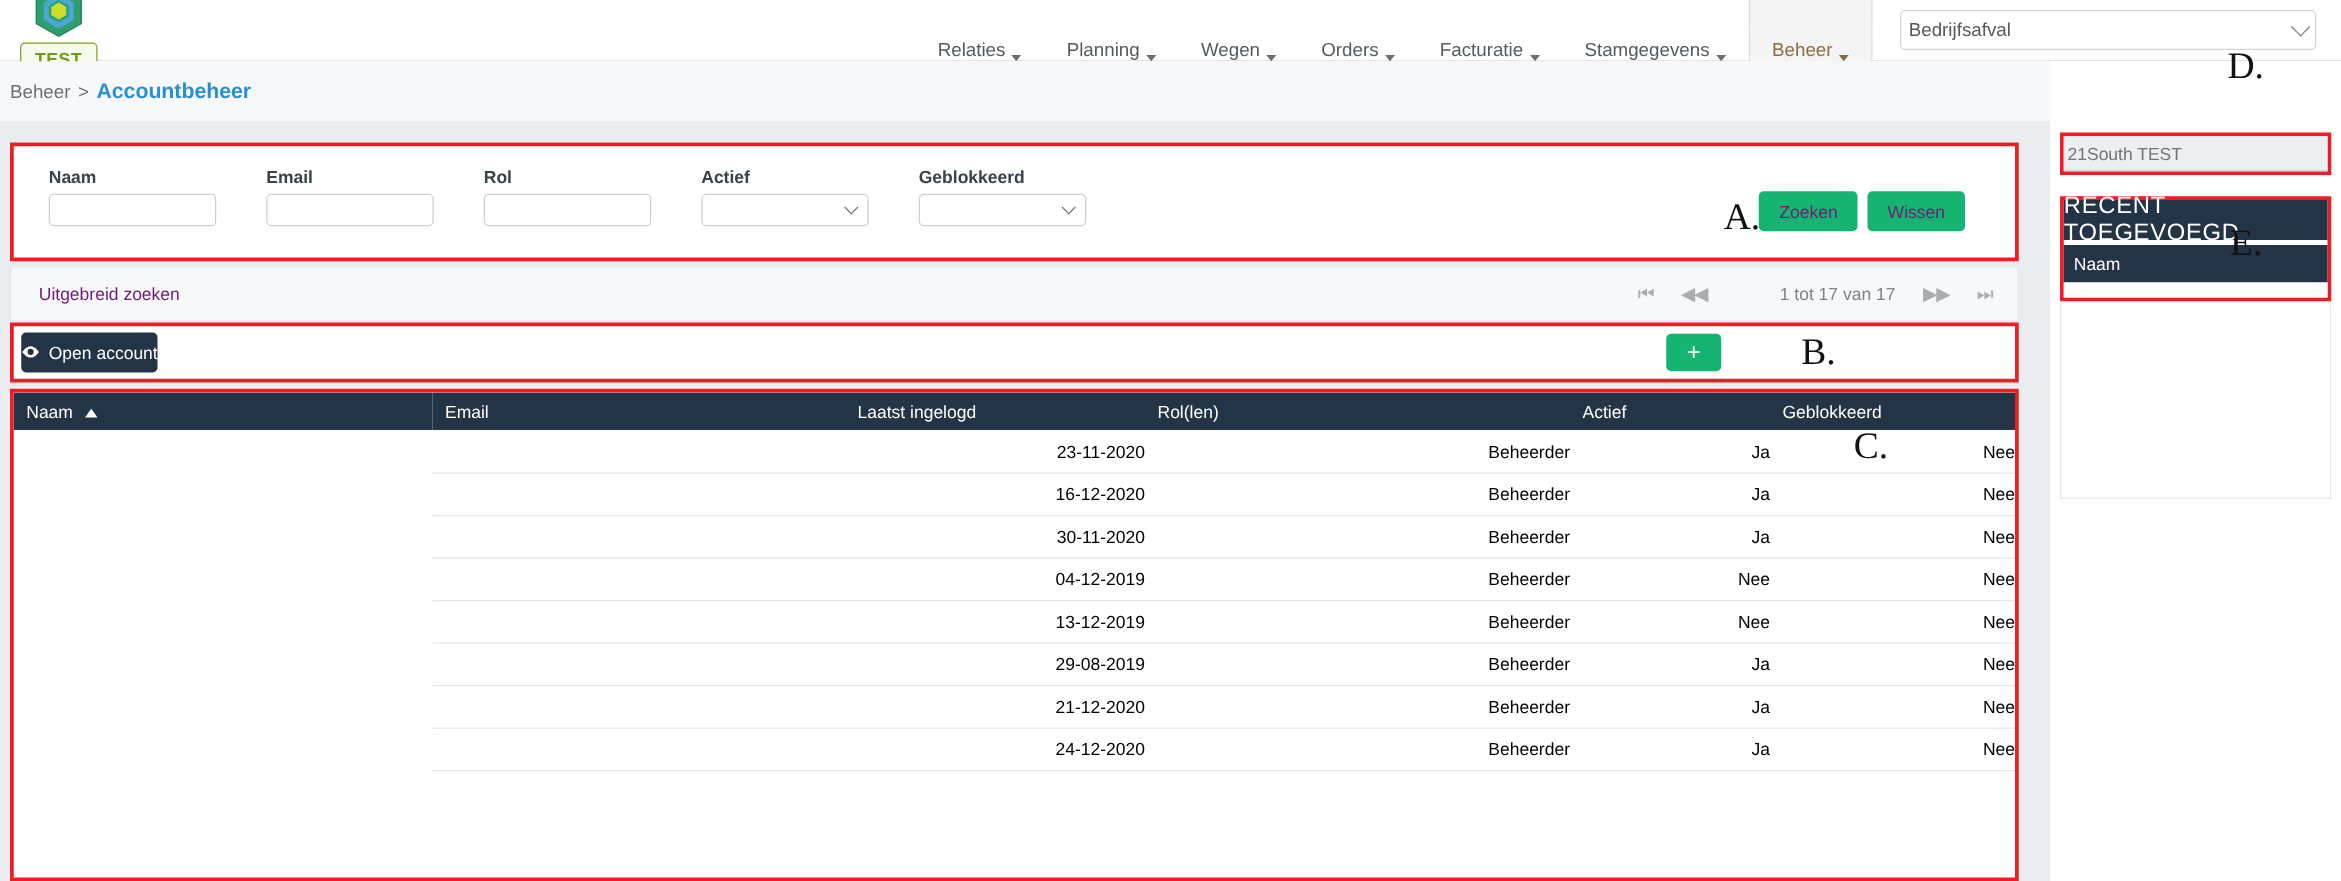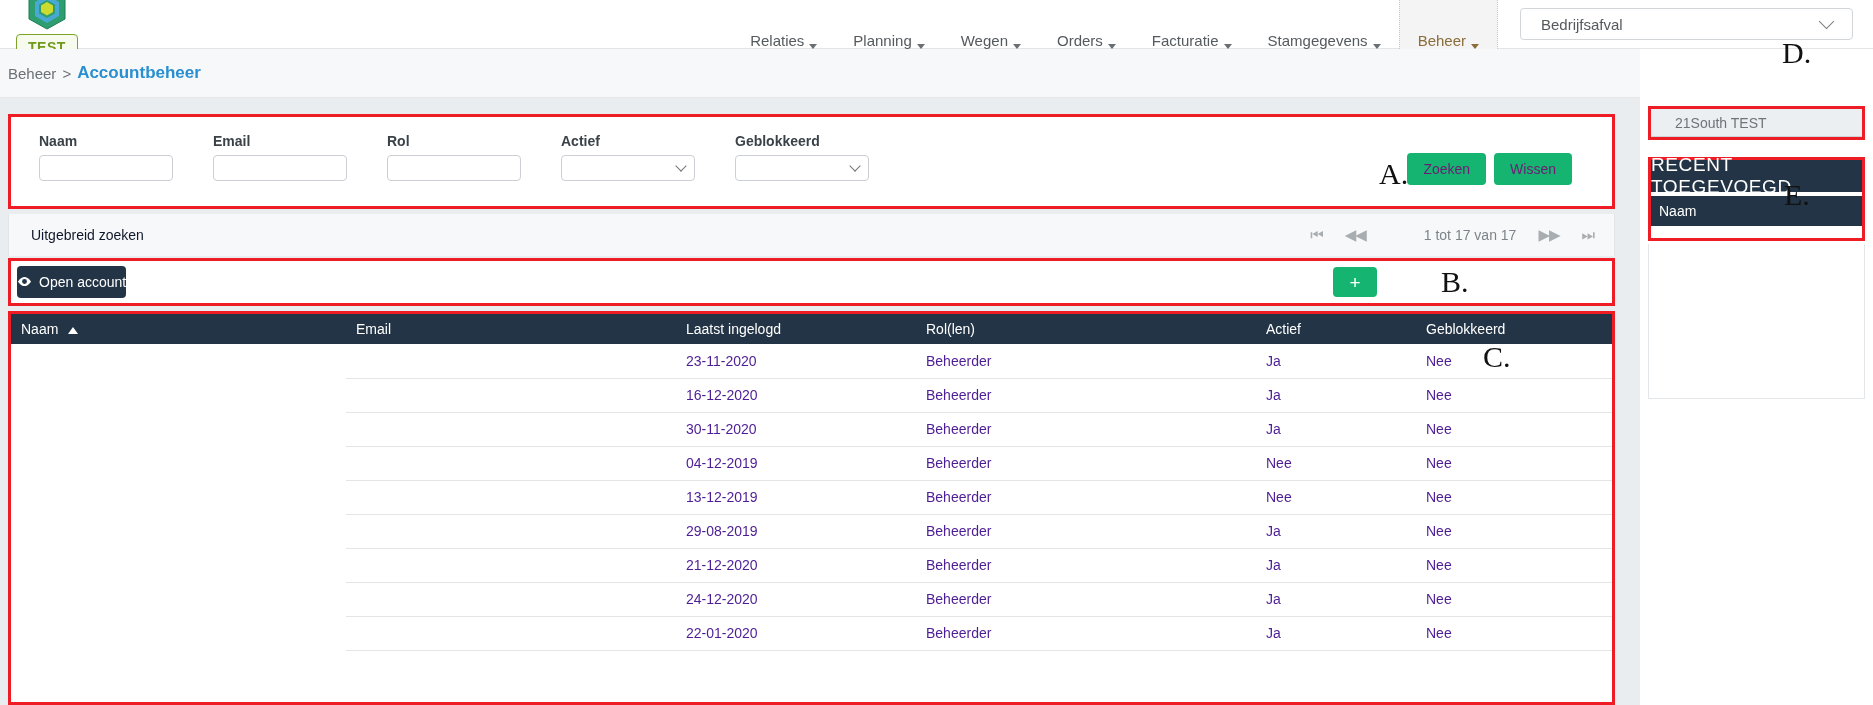--- a/index.html
+++ b/index.html
@@ -35,21 +35,21 @@
     border-left:4px solid transparent; border-right:4px solid transparent;
     border-top:5px solid #6a6f73;
   }
   .navitem.active { background:#f4f4f4; color:#8a6d3b;
     border-left:1px dotted #c9c9c9; border-right:1px dotted #c9c9c9; }
   .navitem.active .caret { border-top-color:#8a6d3b; }
   .org-select {
     margin-left:22px; margin-right:20px; width:333px; height:32px;
     border:1px solid #d3d6d9; border-radius:4px; background:#fff;
     display:flex; align-items:center; justify-content:space-between;
-    padding:0 20px; font-size:15px; color:#55595c; cursor:pointer;gap:20px;
+    padding:0 6px; font-size:15px; color:#55595c; cursor:pointer;gap:20px;
   }
   .chev { width:11px; height:11px; border-right:1.6px solid #7b7f83;
           border-bottom:1.6px solid #7b7f83; transform:rotate(45deg); margin-top:-5px; }
 
   
   .crumbbar {
     position:absolute; left:0; top:49px; width:1640px; height:49px;
     background:#f7f8f9; border-bottom:1px solid #e6e8ea;
     display:flex; align-items:center; padding-left:8px;
   }
@@ -91,21 +91,21 @@
     background:#15b471; color:#701a75; border:none; border-radius:4px;
     font-size:14px; padding:8px 16px; cursor:pointer;
     font-family:"Liberation Sans", sans-serif;
   }
 
   .adv-bar {
     position:absolute; left:8px; top:116px; width:1607px; height:42px;
     background:#f7f8f9; border-left:1px solid #e2e5e7; border-right:1px solid #e2e5e7;
     display:flex; align-items:center; padding-left:22px;
   }
-  .adv-text { font-size:14px; color:#0f172a; cursor:pointer; }
+  .adv-text { font-size:14px; color:#701a75; cursor:pointer; }
   .pager { margin-left:auto; margin-right:20px; display:flex; align-items:center; gap:22px; }
   .pg-icon { color:#a8adb1; font-size:15px; cursor:pointer; letter-spacing:-1px; }
   .pg-label { font-size:14px; color:#7c8389;margin-left:36px; }
 
   .panel-toolbar {
     position:absolute; left:8px; top:160px; width:1607px; height:48px;
     background:#ffffff; border:3px solid #ee1c25;
   }
   .btn-open {
     position:absolute; left:6px; top:5px;
@@ -126,35 +126,35 @@
   }
   table { width:100%; border-collapse:collapse; table-layout:fixed; }
   thead th {
     background:#223445; color:#ffffff; font-size:14px; font-weight:normal;
     text-align:left; height:30px; padding:0 0 0 10px; white-space:nowrap;
   }
   .sort-arrow { display:inline-block; margin-left:6px;
     border-left:5px solid transparent; border-right:5px solid transparent;
     border-bottom:7px solid #ffffff; vertical-align:middle; }
   tbody td {
-    font-size:14px; color:#4c1d95; height:34px; padding:0 0 0 10px;
-    border-bottom:1px solid #e3e5e7; white-space:nowrap;
+    font-size:14px; color:#000000; height:34px; padding:0 0 0 10px;
+    border-bottom:1px solid #e3e5e7; white-space:nowrap;text-align:right;
   }
   tbody tr td:first-child { border-bottom:none; }
   tbody tr td.c-name { border-bottom:none; }
   .marker-C { position:absolute; left:1472px; top:28px; }
 
   
   .side { position:absolute; left:1640px; top:98px; width:233px; height:607px; background:#ffffff; }
   .side-search {
     position:absolute; left:8px; top:8px; width:217px; height:34px;
     border:3px solid #ee1c25; background:#eceff1;
   }
   .side-search .inner {
-    width:100%; height:100%; display:flex; align-items:center; padding-left:24px;
+    width:100%; height:100%; display:flex; align-items:center; padding-left:3px;
     font-size:14px; color:#6e7478; background:#eceff1; border-bottom:1px solid #cfd3d6;
   }
   .marker-D { position:absolute; left:1782px; top:38px; }
   .side-card {
     position:absolute; left:8px; top:59px; width:217px; height:84px;
     border:3px solid #ee1c25; background:#ffffff;
   }
   .side-card-head {
     background:#223445; color:#ffffff; font-size:19px; font-weight:normal;
     letter-spacing:.6px; height:32px; display:flex; align-items:center; justify-content:center;
@@ -377,28 +377,20 @@
             <td>Nee</td>
           </tr>
           <tr>
             <td class="c-name"></td>
             <td></td>
             <td>24-12-2020</td>
             <td>Beheerder</td>
             <td>Ja</td>
             <td>Nee</td>
           </tr>
-          <tr>
-            <td class="c-name"></td>
-            <td></td>
-            <td>22-01-2020</td>
-            <td>Beheerder</td>
-            <td>Ja</td>
-            <td>Nee</td>
-          </tr>
         </tbody>
       </table>
       <div class="marker marker-C">C.</div>
     </div>
   </div>
 
   <div class="side">
     <div class="side-search">
       <div class="inner">21South TEST</div>
     </div>

